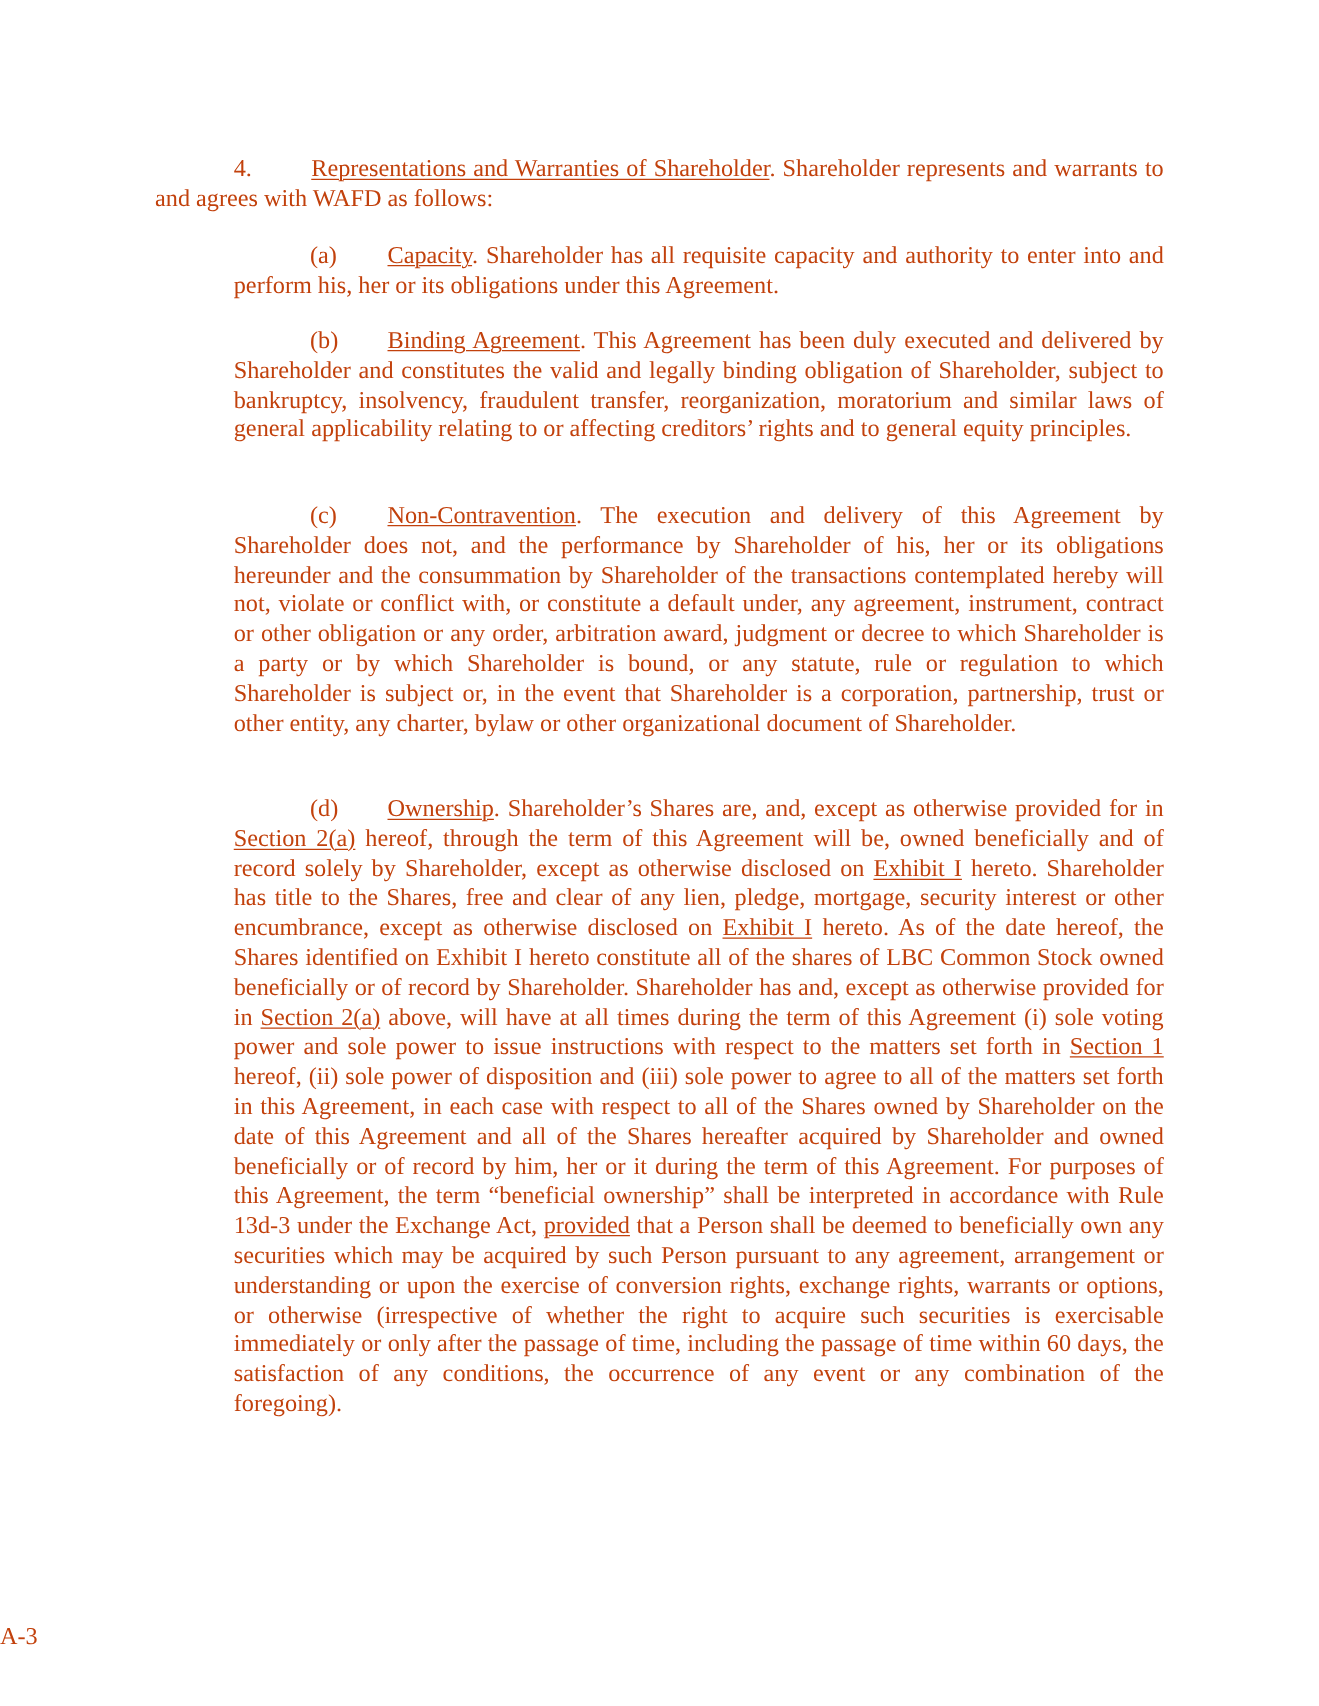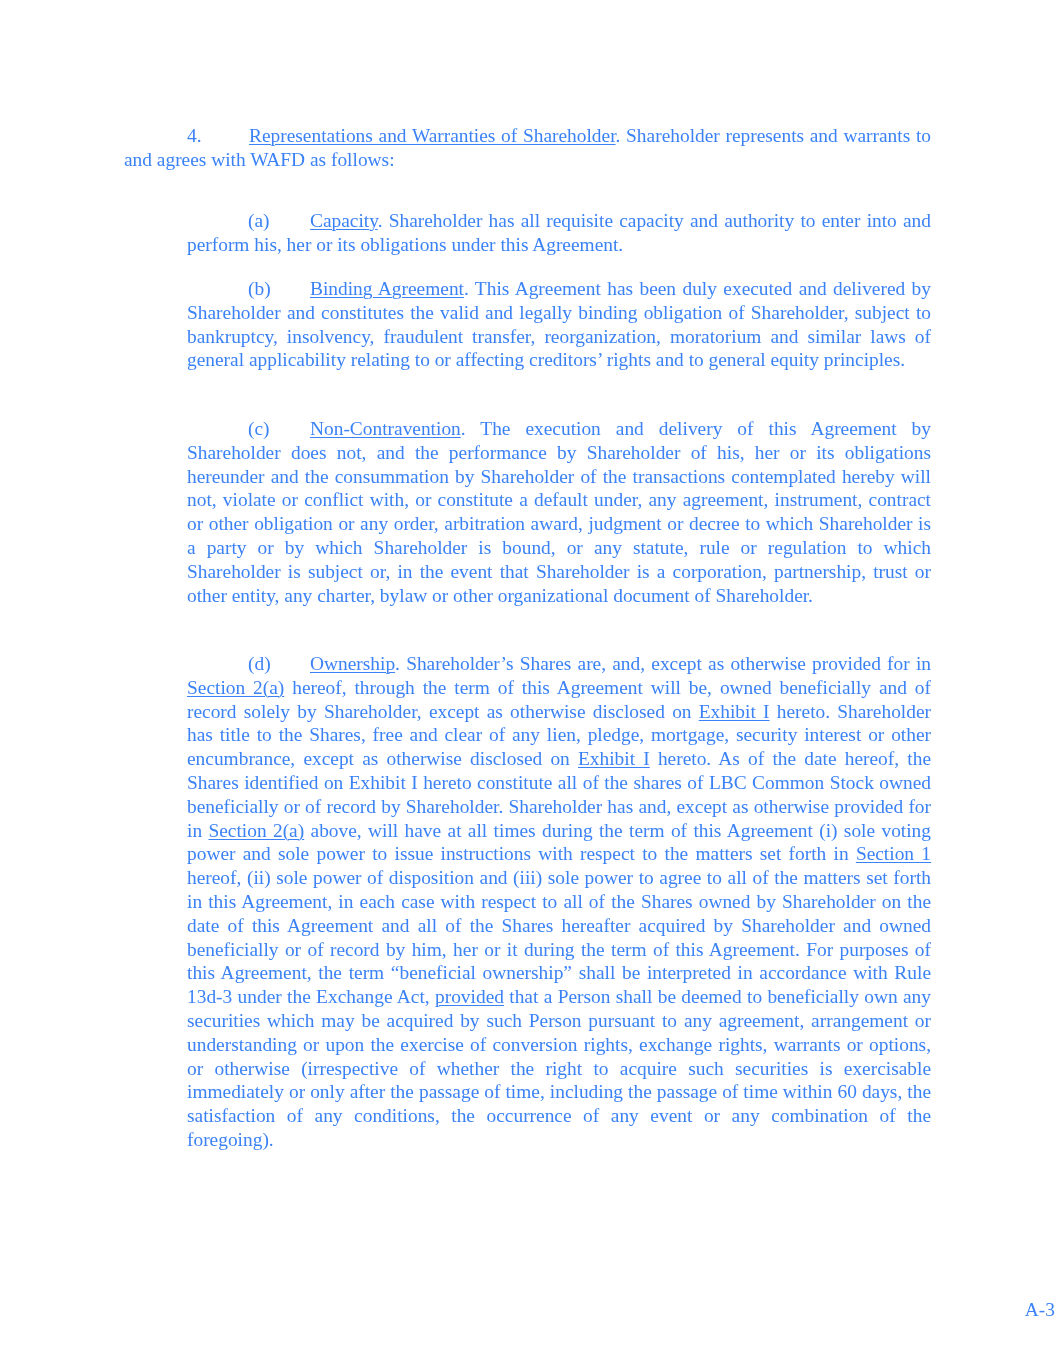--- a/index.html
+++ b/index.html
@@ -1,23 +1,23 @@
 <!DOCTYPE html>
 <html><head>
 <meta charset="utf-8">
 <style>
   html, body { margin: 0; padding: 0; background: #ffffff; }
   body { width: 1055px; height: 1365px; position: relative; overflow: hidden; }
-  .page { position: absolute; left: 0; top: 0; width: 1055px; height: 1365px; background: #fff; color: #3b82f6; font-family: "Liberation Serif", serif; font-size: 19.4px; line-height: 23.8px; }
+  .page { position: absolute; left: 0; top: 0; width: 1055px; height: 1365px; background: #fff; color: #c2410c; font-family: "Liberation Serif", serif; font-size: 19.4px; line-height: 23.8px; }
   .para { position: absolute; text-align: justify; margin: 0; }
   .p4 { left: 124px; width: 807px; top: 124px; text-indent: 63px; }
-  .sub { left: 187px; width: 744px; text-indent: 61px; margin-top: 16px; }
+  .sub { left: 187px; width: 744px; text-indent: 61px; }
   .num { display: inline-block; width: 62px; text-indent: 0; }
   .u { text-decoration: underline; text-underline-offset: 2px; text-decoration-thickness: 1px; }
-  .footer { position: absolute; left: 0; width: 1055px; top: 1298px; text-align: right; }
+  .footer { position: absolute; left: 0; width: 1055px; top: 1298px; text-align: left; }
 </style>
 </head>
 <body>
 
 <div class="page">
 
   <p class="para p4"><span class="num">4.</span><span class="u">Representations and Warranties of Shareholder</span><span>.  Shareholder represents and warrants to and agrees with WAFD as follows:</span></p>
 
   <p class="para sub" style="top:193px"><span class="num">(a)</span><span class="u">Capacity</span><span>.  Shareholder has all requisite capacity and authority to enter into and perform his, her or its obligations under this Agreement.</span></p>
 

